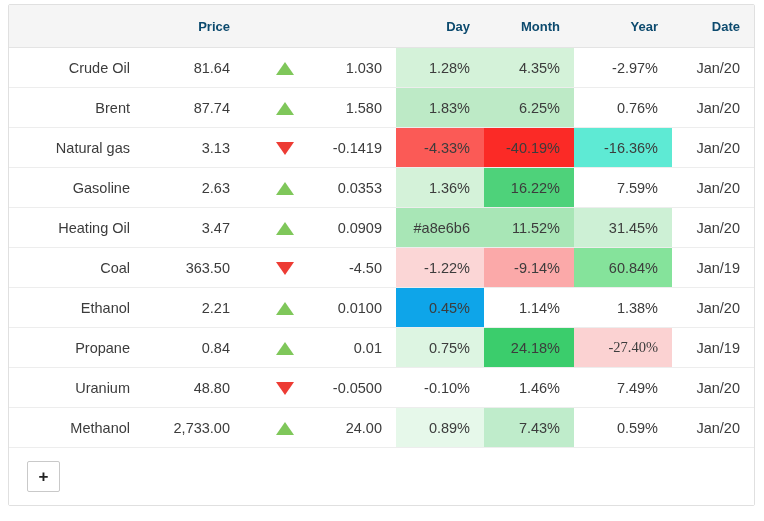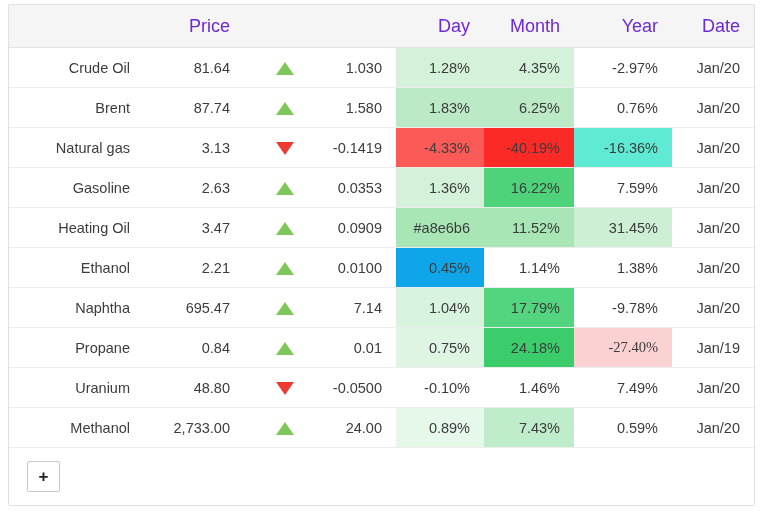--- a/index.html
+++ b/index.html
@@ -32,28 +32,28 @@
     box-sizing: border-box;
   }
   table.grid {
     width: 100%;
     border-collapse: collapse;
     table-layout: fixed;
     font-size: 14.5px;
   }
   table.grid thead th {
     background: #f5f5f5;
-    font-weight: normal;
-    color: #6d28d9;
+    font-weight: bold;
+    color: #0c4a6e;
     height: 42px;
     padding: 0 14px;
     border-bottom: 1px solid #e4e4e4;
     text-align: right;
     vertical-align: middle;
-    font-size: 18px;
+    font-size: 13px;
     white-space: nowrap;
   }
   table.grid thead th.h-name { text-align: left; }
   table.grid thead th.h-arrow { padding: 0; }
   table.grid tbody td {
     height: 39px;
     padding: 0 14px;
     border-bottom: 1px solid #ededed;
     text-align: right;
     vertical-align: middle;
@@ -185,37 +185,37 @@
             <td class="c-name">Heating Oil</td>
             <td>3.47</td>
             <td class="c-arrow"><span class="tri up"></span></td>
             <td>0.0909</td>
             <td style="background: rgb(168, 230, 182);">#a8e6b6</td>
             <td style="background: rgb(168, 230, 182);">11.52%</td>
             <td style="background: rgb(205, 240, 213);">31.45%</td>
             <td>Jan/20</td>
           </tr>
           <tr>
+            <td class="c-name">Coal</td>
+            <td>363.50</td>
+            <td class="c-arrow"><span class="tri down"></span></td>
+            <td>-4.50</td>
+            <td style="background: rgb(251, 214, 214);">-1.22%</td>
+            <td style="background: rgb(251, 169, 169);">-9.14%</td>
+            <td style="background: rgb(133, 227, 155);">60.84%</td>
+            <td>Jan/19</td>
+          </tr>
+          <tr>
             <td class="c-name">Ethanol</td>
             <td>2.21</td>
             <td class="c-arrow"><span class="tri up"></span></td>
             <td>0.0100</td>
             <td style="background: #0ea5e9;">0.45%</td>
             <td style="background: rgb(255, 255, 255);">1.14%</td>
             <td style="background: rgb(255, 255, 255);">1.38%</td>
-            <td>Jan/20</td>
-          </tr>
-          <tr>
-            <td class="c-name">Naphtha</td>
-            <td>695.47</td>
-            <td class="c-arrow"><span class="tri up"></span></td>
-            <td>7.14</td>
-            <td style="background: rgb(217, 244, 222);">1.04%</td>
-            <td style="background: rgb(83, 212, 127);">17.79%</td>
-            <td style="background: rgb(255, 255, 255);">-9.78%</td>
             <td>Jan/20</td>
           </tr>
           <tr>
             <td class="c-name">Propane</td>
             <td>0.84</td>
             <td class="c-arrow"><span class="tri up"></span></td>
             <td>0.01</td>
             <td style="background: rgb(221, 245, 226);">0.75%</td>
             <td style="background: rgb(59, 205, 108);">24.18%</td>
             <td style="background: rgb(251, 210, 210); font-family: Liberation Serif, serif;">-27.40%</td>

